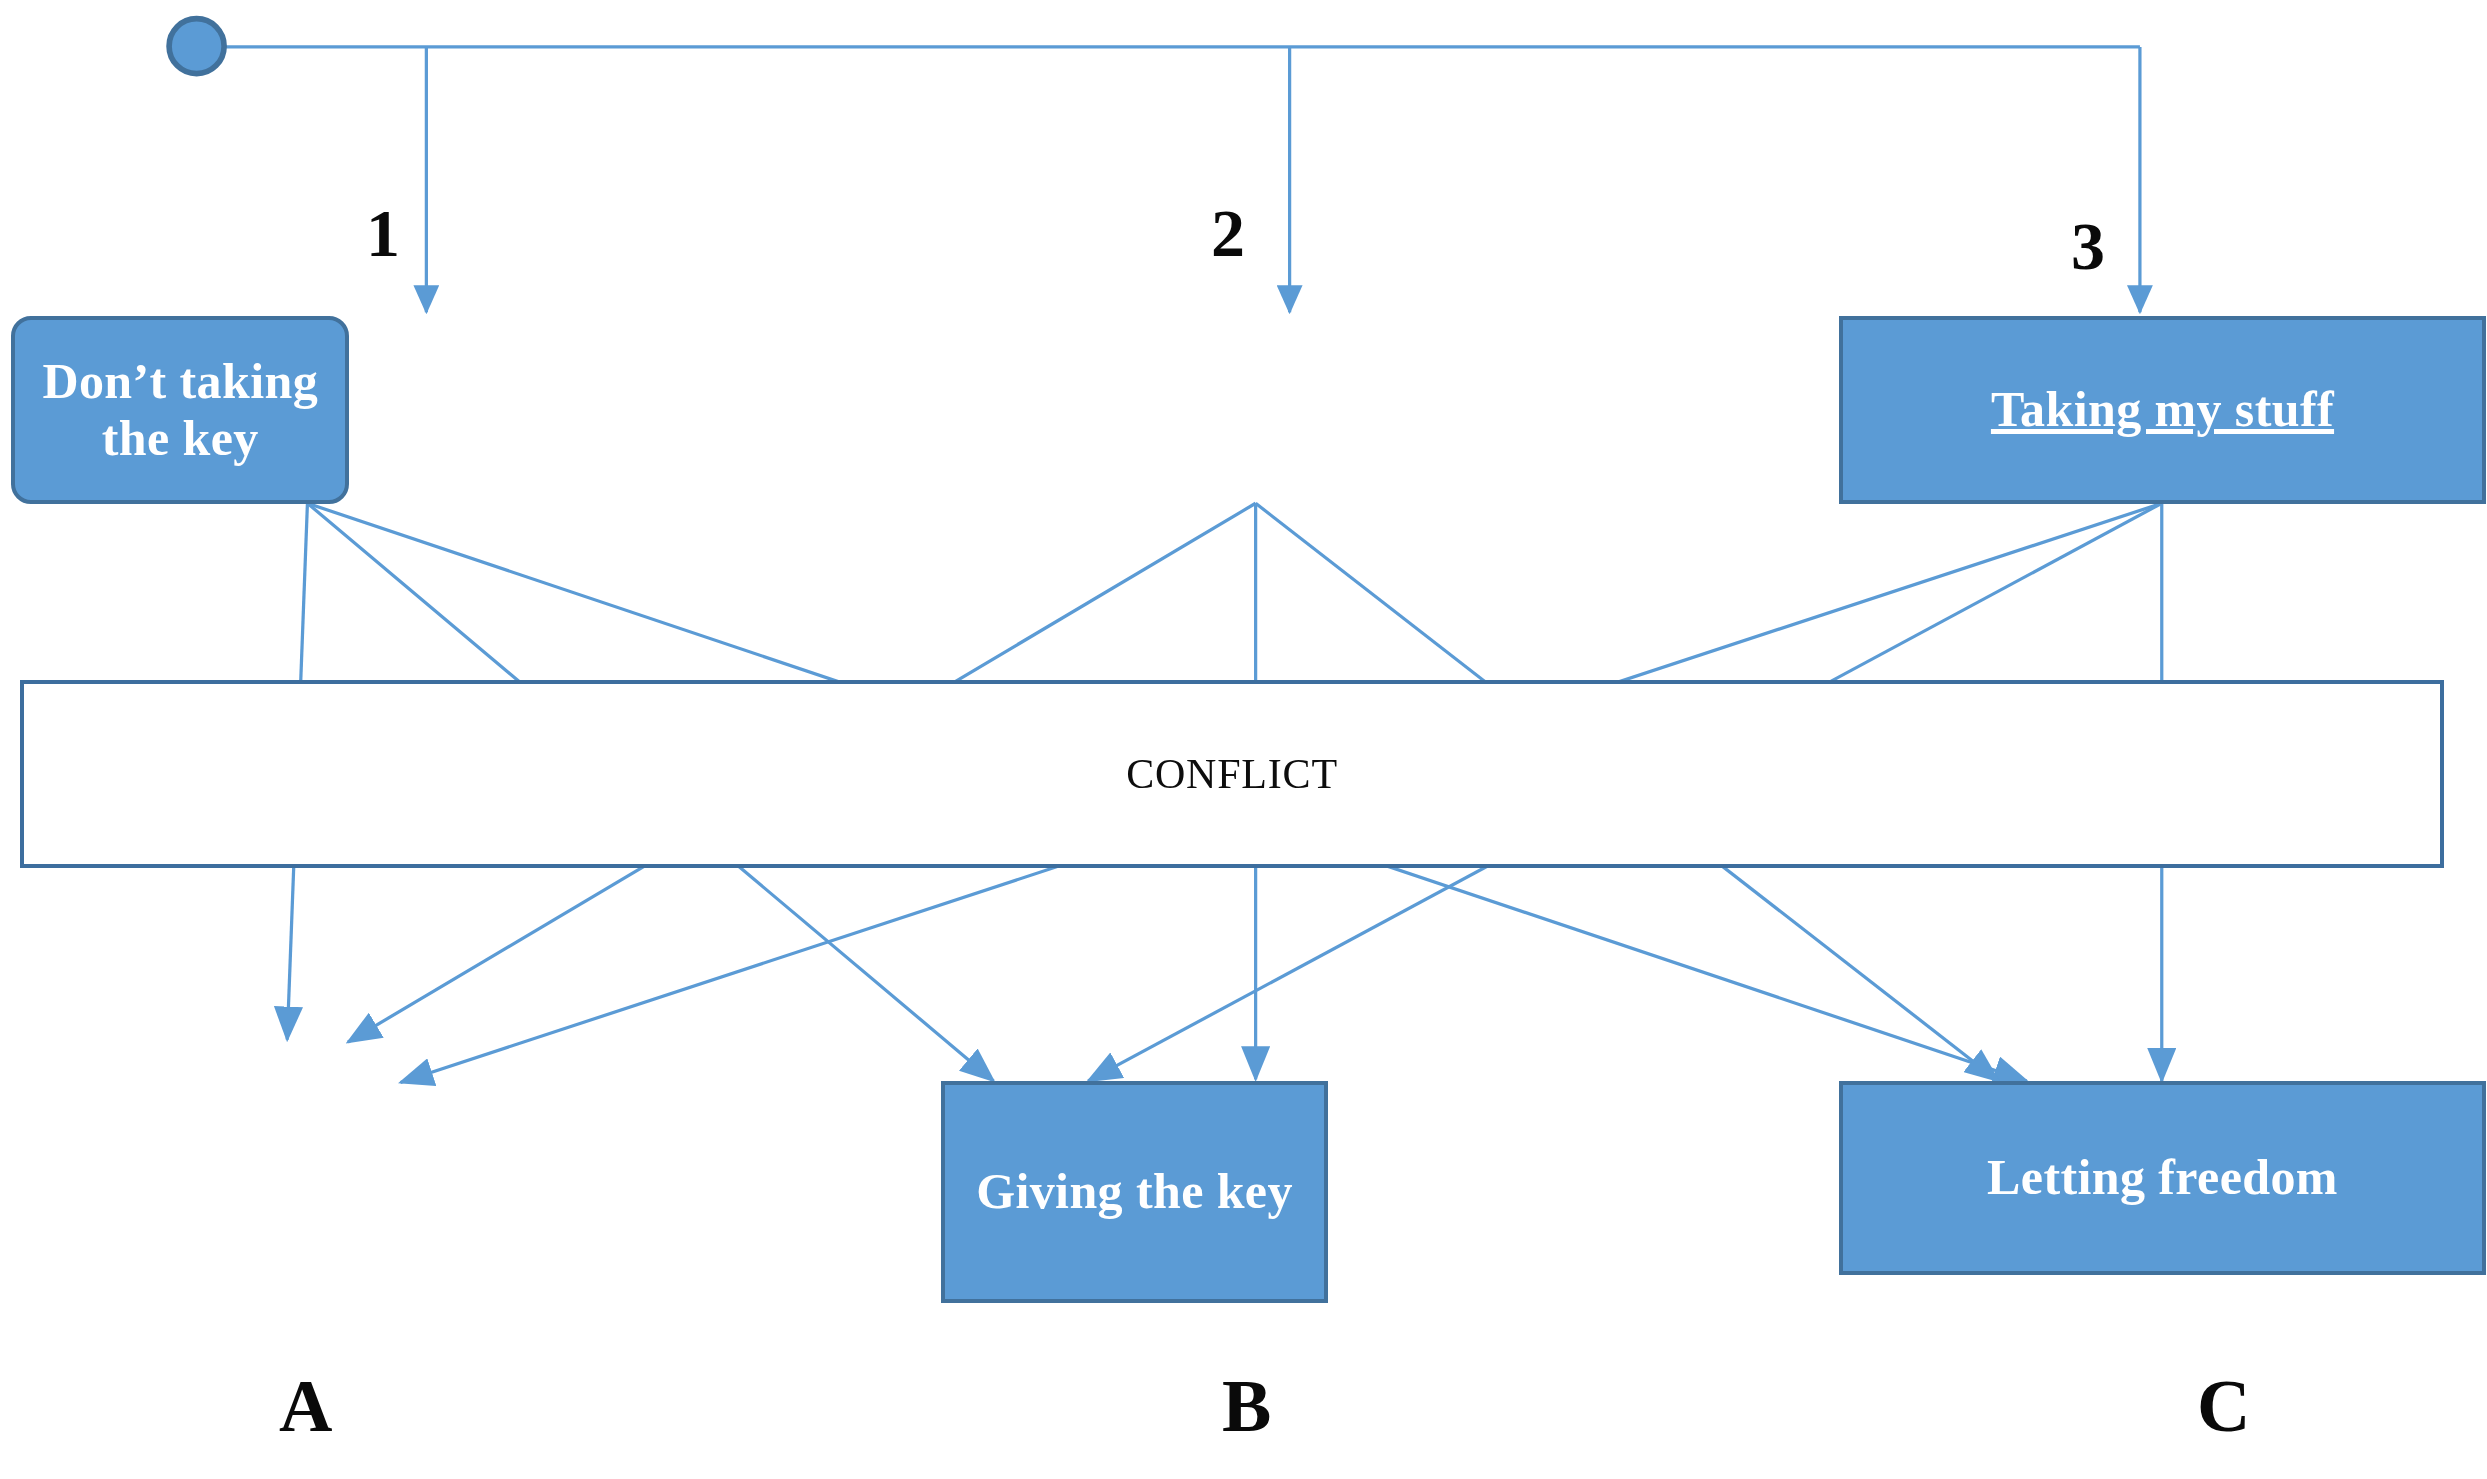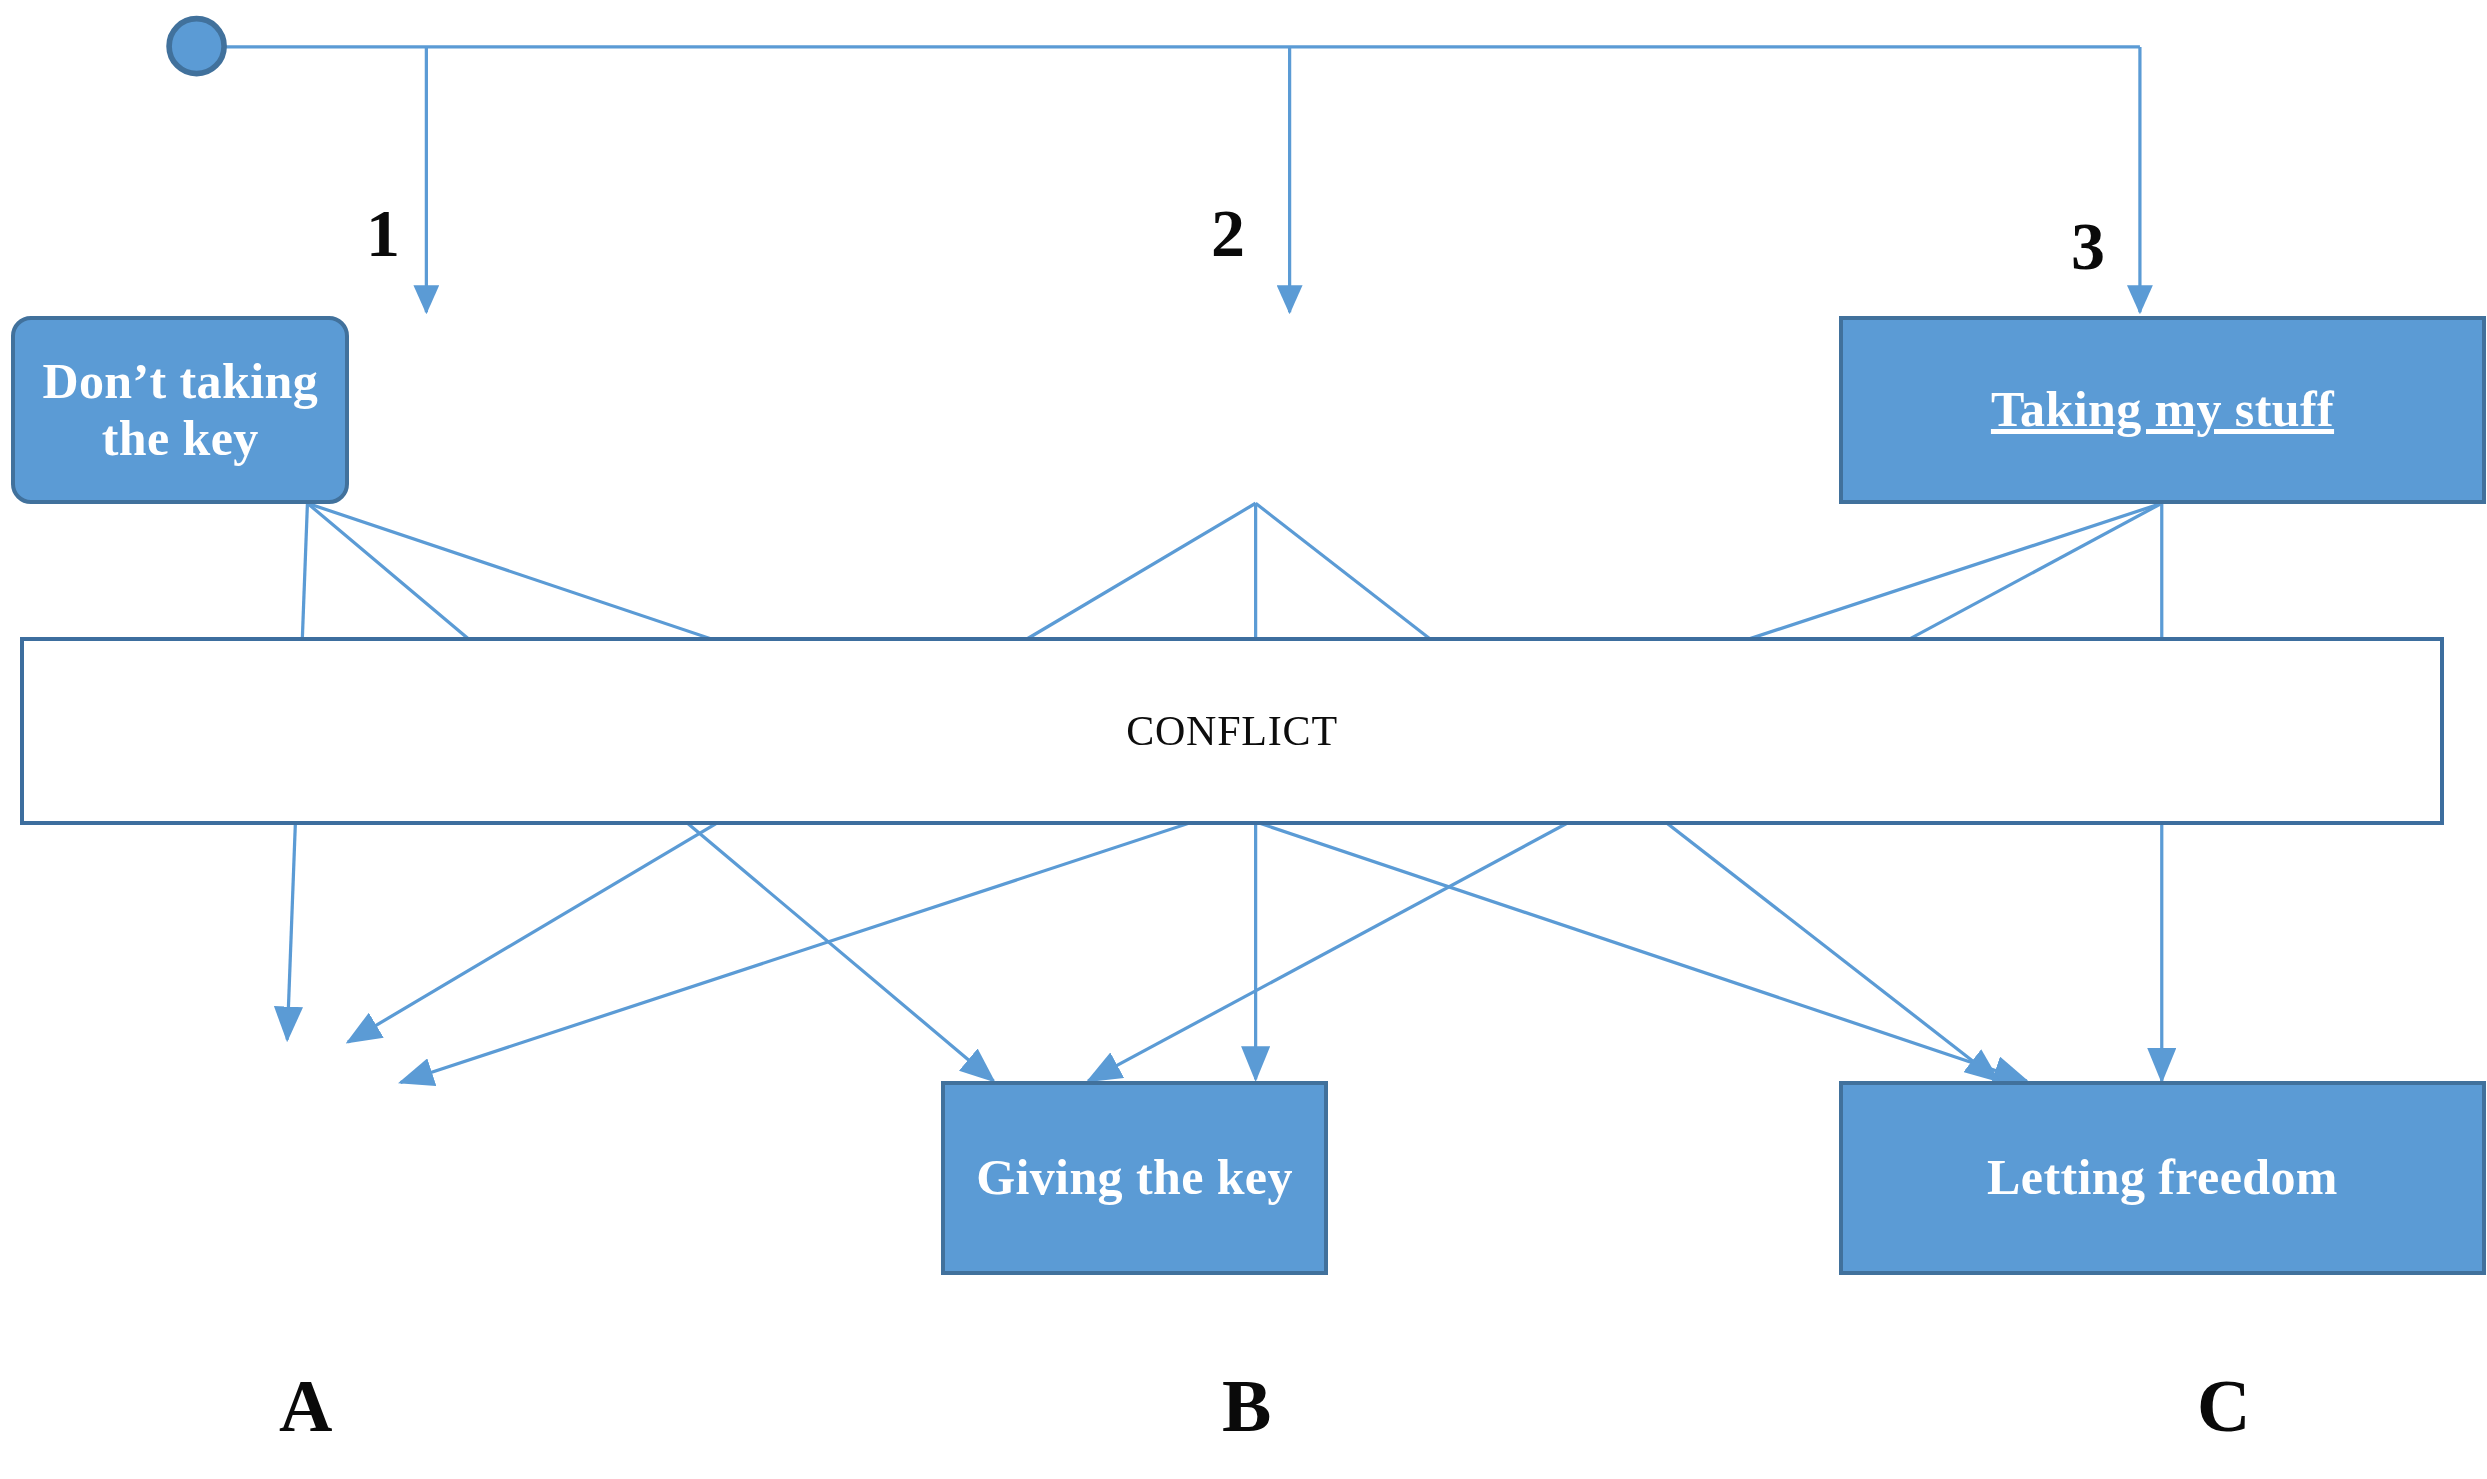--- a/index.html
+++ b/index.html
@@ -140,26 +140,26 @@
 
   <div class="node-box top-box" style="left:11.3px; top:316px; width:338px; height:188px;border-radius:20px;">
     <span>Don’t taking the key</span>
   </div>
 
 
   <div class="node-box top-box" style="left:1839px; top:316px; width:647px; height:188px;text-decoration:underline;">
     <span>Taking my stuff</span>
   </div>
 
-  <div class="conflict-box" style="left:20px; top:637px; width:2424px; height:188px;">
+  <div class="conflict-box" style="left:20px; top:680px; width:2424px; height:188px;">
     <div class="conflict-label">CONFLICT</div>
   </div>
 
 
-  <div class="node-box bottom-box" style="left:941px; top:1081px; width:387px; height:194px;">
+  <div class="node-box bottom-box" style="left:941px; top:1081px; width:387px; height:222px;">
     <span>Giving the key</span>
   </div>
 
   <div class="node-box bottom-box" style="left:1839px; top:1081px; width:647px; height:194px;">
     <span>Letting freedom</span>
   </div>
 
   <div class="col-letter" style="left:279px; top:1369px;">A</div>
   <div class="col-letter" style="left:1222px; top:1369px;">B</div>
   <div class="col-letter" style="left:2197px; top:1369px;">C</div>

